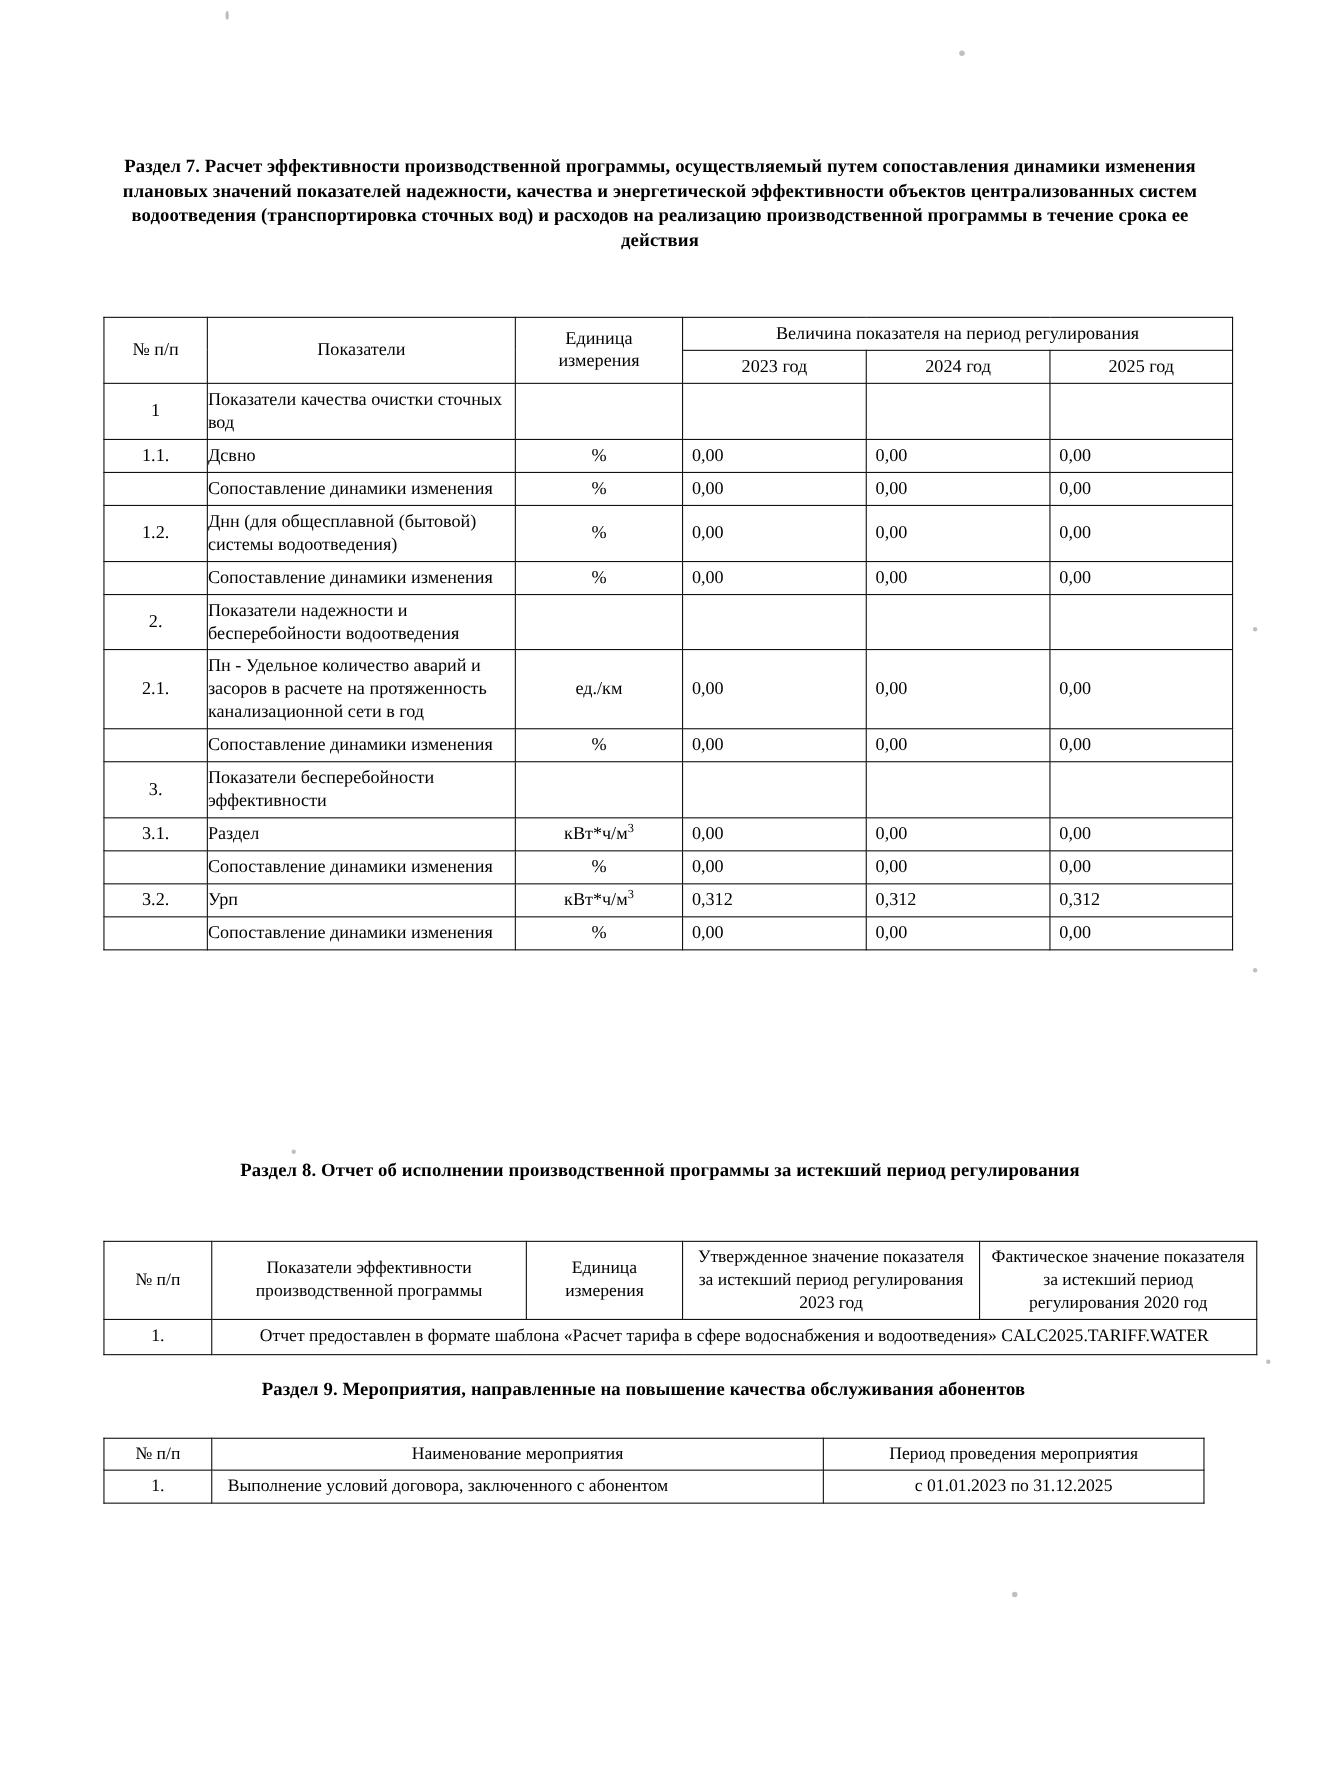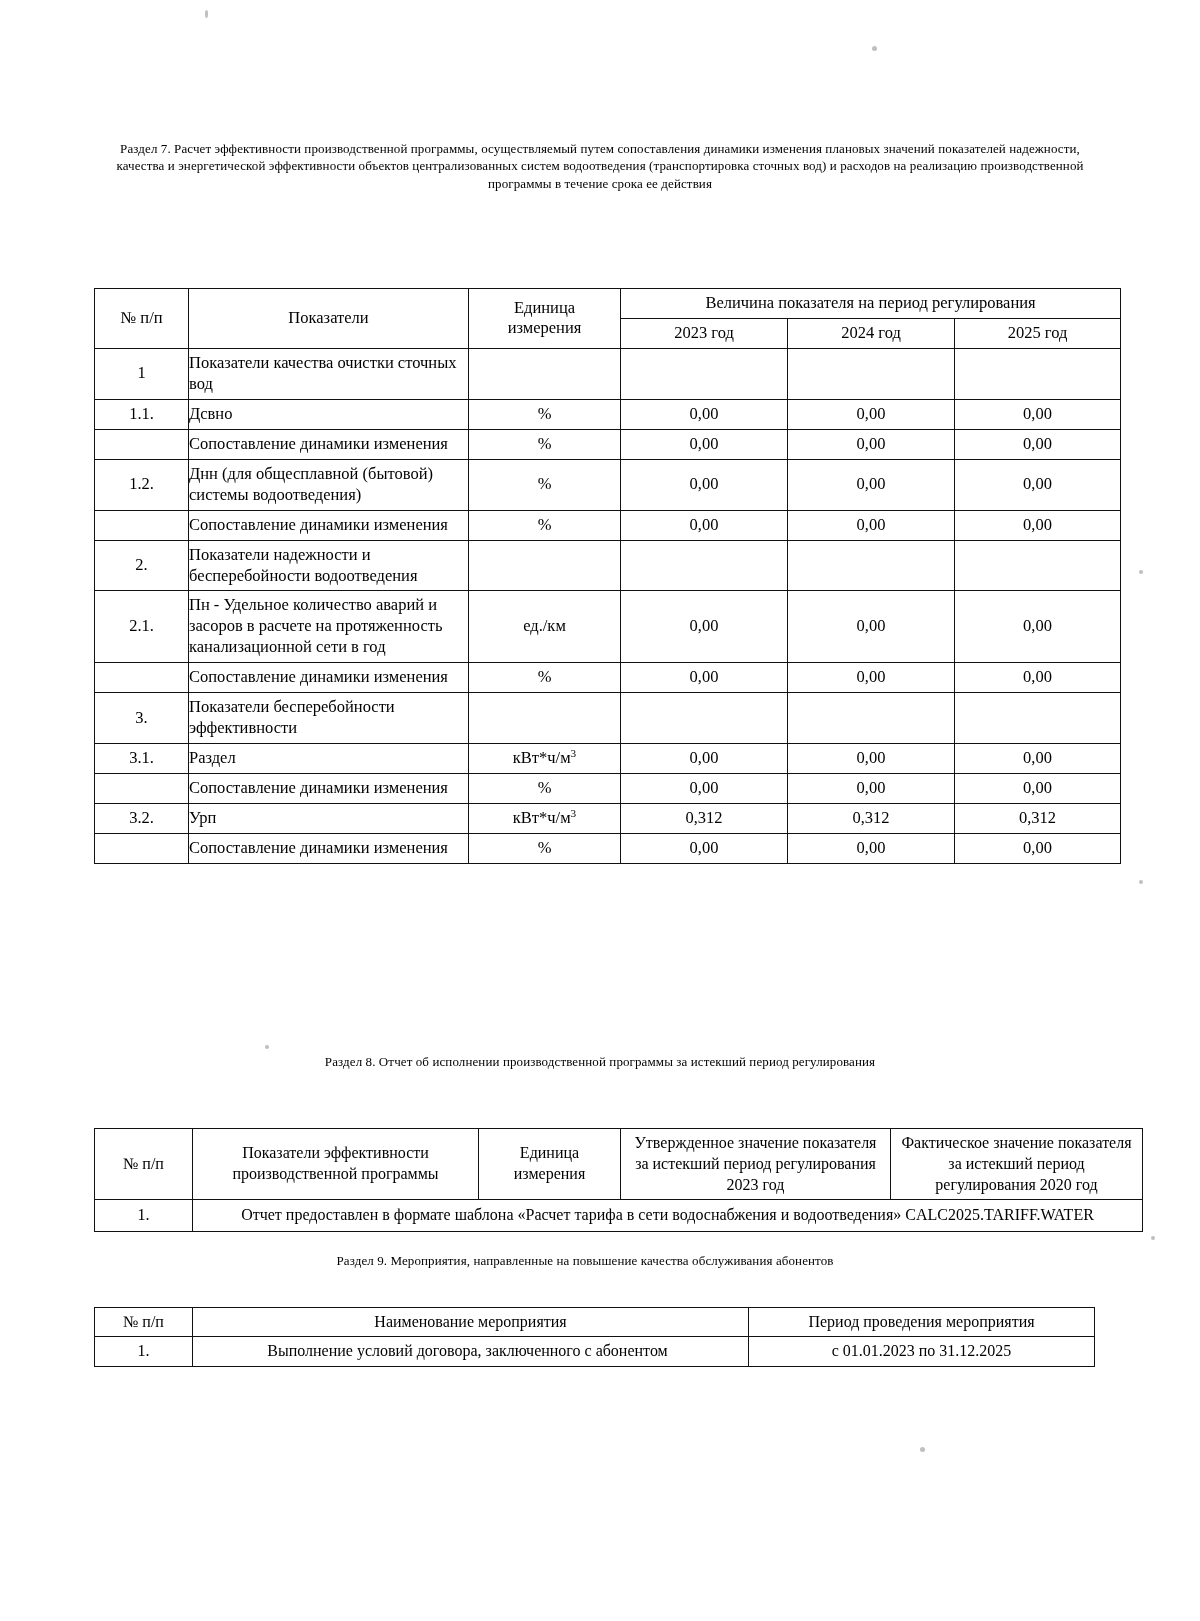--- a/index.html
+++ b/index.html
@@ -25,22 +25,22 @@
   .speck {
     position: absolute;
     background: #8a8a8a;
     border-radius: 50%;
     opacity: .55;
   }
 
   .heading {
     position: absolute;
     text-align: center;
-    font-weight: normal;
-    font-size: 13px;
+    font-weight: bold;
+    font-size: 17px;
     line-height: 1.33;
     letter-spacing: .1px;
   }
   #sec7-heading { left: 100px; top: 140px; width: 1000px; }
   #sec8-heading { left: 100px; top: 1053px; width: 1000px; }
   #sec9-heading { left: 85px; top: 1252px; width: 1000px; text-align: center; }
 
   table.doc {
     position: absolute;
     border-collapse: collapse;
@@ -57,21 +57,21 @@
 
   
   #table-sec7 {
     left: 94px;
     top: 288px;
     width: 1026px;
   }
   #table-sec7 td { height: 20px; }
   #table-sec7 .hd { text-align: center; }
   #table-sec7 .num { text-align: center; }
-  #table-sec7 .val { text-align: center; }
+  #table-sec7 .val { text-align: left; }
   #table-sec7 .ind { text-align: left; padding-left: 0; }
   #table-sec7 .unit { text-align: center; }
 
   
   #table-sec8 {
     left: 94px;
     top: 1128px;
     width: 1048px;
     font-size: 16px;
   }
@@ -79,21 +79,21 @@
   #table-sec8 .note { padding: 5px 10px; }
 
   
   #table-sec9 {
     left: 94px;
     top: 1307px;
     width: 1000px;
     font-size: 16px;
   }
   #table-sec9 td { text-align: center; }
-  #table-sec9 .left { text-align: center; padding-left: 2px; }
+  #table-sec9 .left { text-align: left; padding-left: 14px; }
 
   sup { font-size: .68em; vertical-align: super; line-height: 0; }
 </style>
 </head>
 <body>
 
 <div class="page">
 
   <div class="speck" style="left:205px; top:10px; width:3px; height:8px;"></div>
   <div class="speck" style="left:872px; top:46px; width:5px; height:5px;"></div>
@@ -253,21 +253,21 @@
         <td>№ п/п</td>
         <td>Показатели эффективности производственной программы</td>
         <td>Единица измерения</td>
         <td>Утвержденное значение показателя за истекший период регулирования 2023 год</td>
         <td>Фактическое значение показателя за истекший период регулирования 2020 год</td>
       </tr>
     </thead>
     <tbody id="sec8-body">
         <tr>
           <td>1.</td>
-          <td class="note" colspan="4">Отчет предоставлен в формате шаблона «Расчет тарифа в сети водоснабжения и водоотведения» CALC2025.TARIFF.WATER</td>
+          <td class="note" colspan="4">Отчет предоставлен в формате шаблона «Расчет тарифа в сфере водоснабжения и водоотведения» CALC2025.TARIFF.WATER</td>
         </tr>
       </tbody>
   </table>
 
   <div class="heading" id="sec9-heading">Раздел 9.  Мероприятия, направленные на повышение качества обслуживания абонентов</div>
 
   <table class="doc" id="table-sec9">
     <colgroup>
       <col style="width:98px">
       <col style="width:556px">

